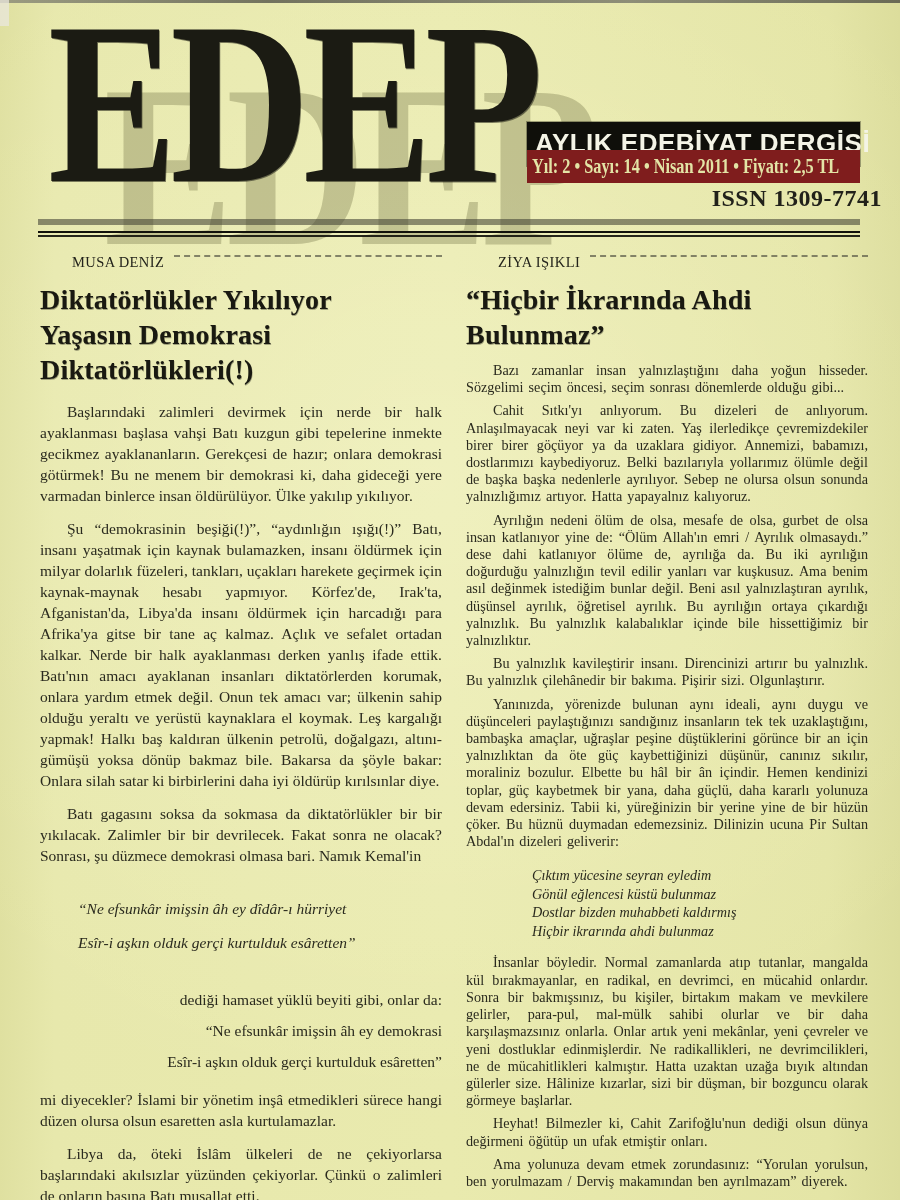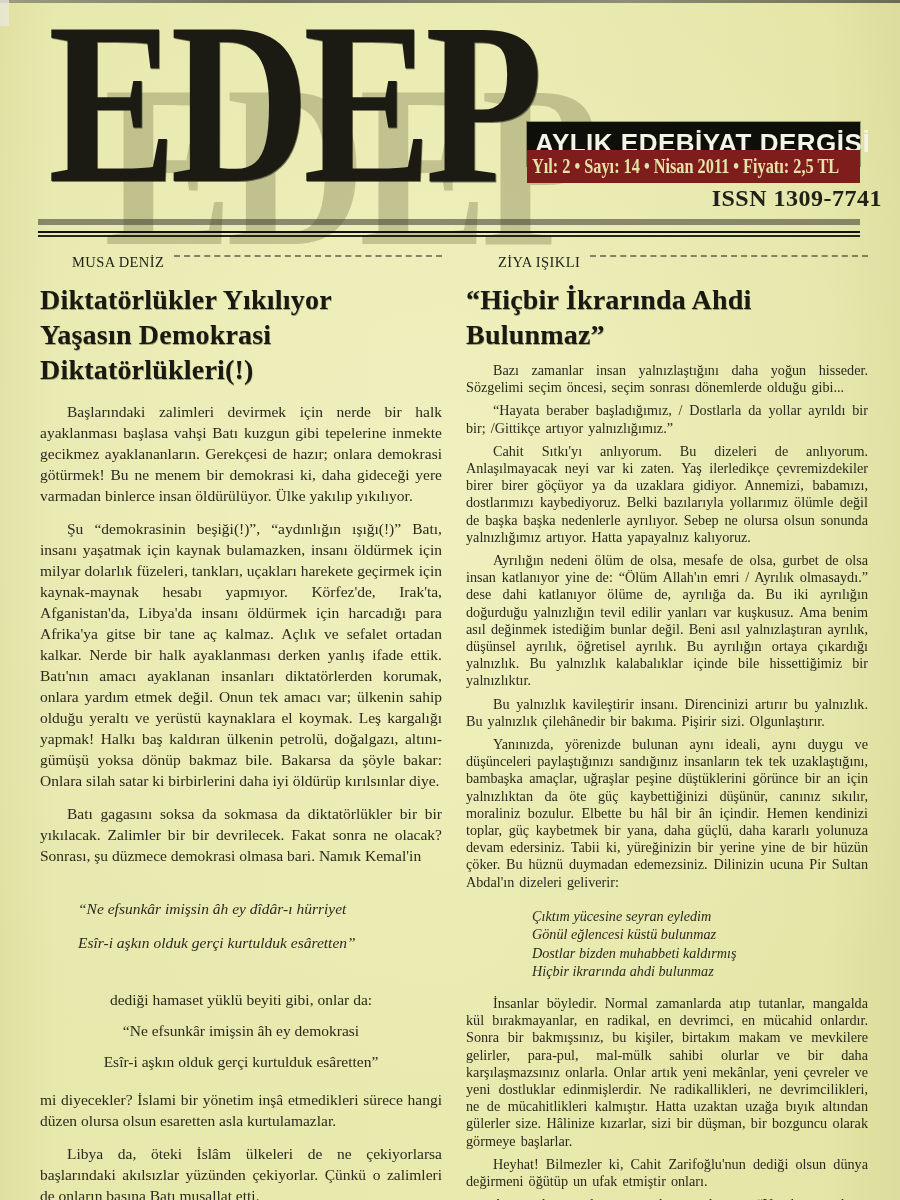--- a/index.html
+++ b/index.html
@@ -74,21 +74,21 @@
     margin:11px 0 14px;
     text-shadow:.5px .5px 0 rgba(25,25,17,.35);
   }
   .blocks p,.blocks .poem,.blocks .lines{margin:0;}
   .blk{text-align:justify;}
   .p{text-indent:27px;}
   .p0{text-indent:0;}
   
   .a0 .blk{font-size:15.5px;line-height:21px;margin-top:12px;color:#2a2a1e;}
   .a0 .poem{margin:26px 0 24px 38px;line-height:34px;text-align:left;}
-  .a0 .lines{line-height:31px;text-align:center;margin-top:18px;}
+  .a0 .lines{line-height:31px;text-align:right;margin-top:18px;}
   
   .a1 .blk{font-size:14.2px;line-height:17.2px;margin-top:6px;color:#2a2a1e;word-spacing:1.5px;}
   .a1 .headline{margin-bottom:10px;}
   .a1 .poem{margin:16px 0 14px 66px;line-height:18.5px;text-align:left;word-spacing:0;}
   .poem{font-style:italic;}
   .poem .poem-line,.lines .poem-line{white-space:normal;}
 </style>
 </head>
 <body>
 
@@ -137,21 +137,20 @@
 
   <article class="article a1">
     <div class="byline">
       <span class="author">ZİYA IŞIKLI</span>
       <span class="divider"></span>
     </div>
     <h1 class="headline">“Hiçbir İkrarında Ahdi
 Bulunmaz”</h1>
     <div class="blocks">
         <p class="blk p">Bazı zamanlar insan yalnızlaştığını daha yoğun hisseder. Sözgelimi seçim öncesi, seçim sonrası dönemlerde olduğu gibi...</p>
-        <p class="blk p">“Hayata beraber başladığımız, / Dostlarla da yollar ayrıldı bir bir; /Gittikçe artıyor yalnızlığımız.”</p>
         <p class="blk p">Cahit Sıtkı'yı anlıyorum. Bu dizeleri de anlıyorum. Anlaşılmayacak neyi var ki zaten. Yaş ilerledikçe çevremizdekiler birer birer göçüyor ya da uzaklara gidiyor. Annemizi, babamızı, dostlarımızı kaybediyoruz. Belki bazılarıyla yollarımız ölümle değil de başka başka nedenlerle ayrılıyor. Sebep ne olursa olsun sonunda yalnızlığımız artıyor. Hatta yapayalnız kalıyoruz.</p>
         <p class="blk p">Ayrılığın nedeni ölüm de olsa, mesafe de olsa, gurbet de olsa insan katlanıyor yine de: “Ölüm Allah'ın emri / Ayrılık olmasaydı.” dese dahi katlanıyor ölüme de, ayrılığa da. Bu iki ayrılığın doğurduğu yalnızlığın tevil edilir yanları var kuşkusuz. Ama benim asıl değinmek istediğim bunlar değil. Beni asıl yalnızlaştıran ayrılık, düşünsel ayrılık, öğretisel ayrılık. Bu ayrılığın ortaya çıkardığı yalnızlık. Bu yalnızlık kalabalıklar içinde bile hissettiğimiz bir yalnızlıktır.</p>
         <p class="blk p">Bu yalnızlık kavileştirir insanı. Direncinizi artırır bu yalnızlık. Bu yalnızlık çilehânedir bir bakıma. Pişirir sizi. Olgunlaştırır.</p>
         <p class="blk p">Yanınızda, yörenizde bulunan aynı ideali, aynı duygu ve düşünceleri paylaştığınızı sandığınız insanların tek tek uzaklaştığını, bambaşka amaçlar, uğraşlar peşine düştüklerini görünce bir an için yalnızlıktan da öte güç kaybettiğinizi düşünür, canınız sıkılır, moraliniz bozulur.  Elbette bu hâl bir ân içindir. Hemen kendinizi toplar, güç kaybetmek bir yana, daha güçlü, daha kararlı yolunuza devam edersiniz. Tabii ki, yüreğinizin bir yerine yine de bir hüzün çöker. Bu hüznü duymadan edemezsiniz. Dilinizin ucuna Pir Sultan Abdal'ın dizeleri geliverir:</p>
         <div class="blk poem">
           <div class="poem-line">Çıktım yücesine seyran eyledim</div>
           <div class="poem-line">Gönül eğlencesi küstü bulunmaz</div>
           <div class="poem-line">Dostlar bizden muhabbeti kaldırmış</div>
           <div class="poem-line">Hiçbir ikrarında ahdi bulunmaz</div>
         </div>

